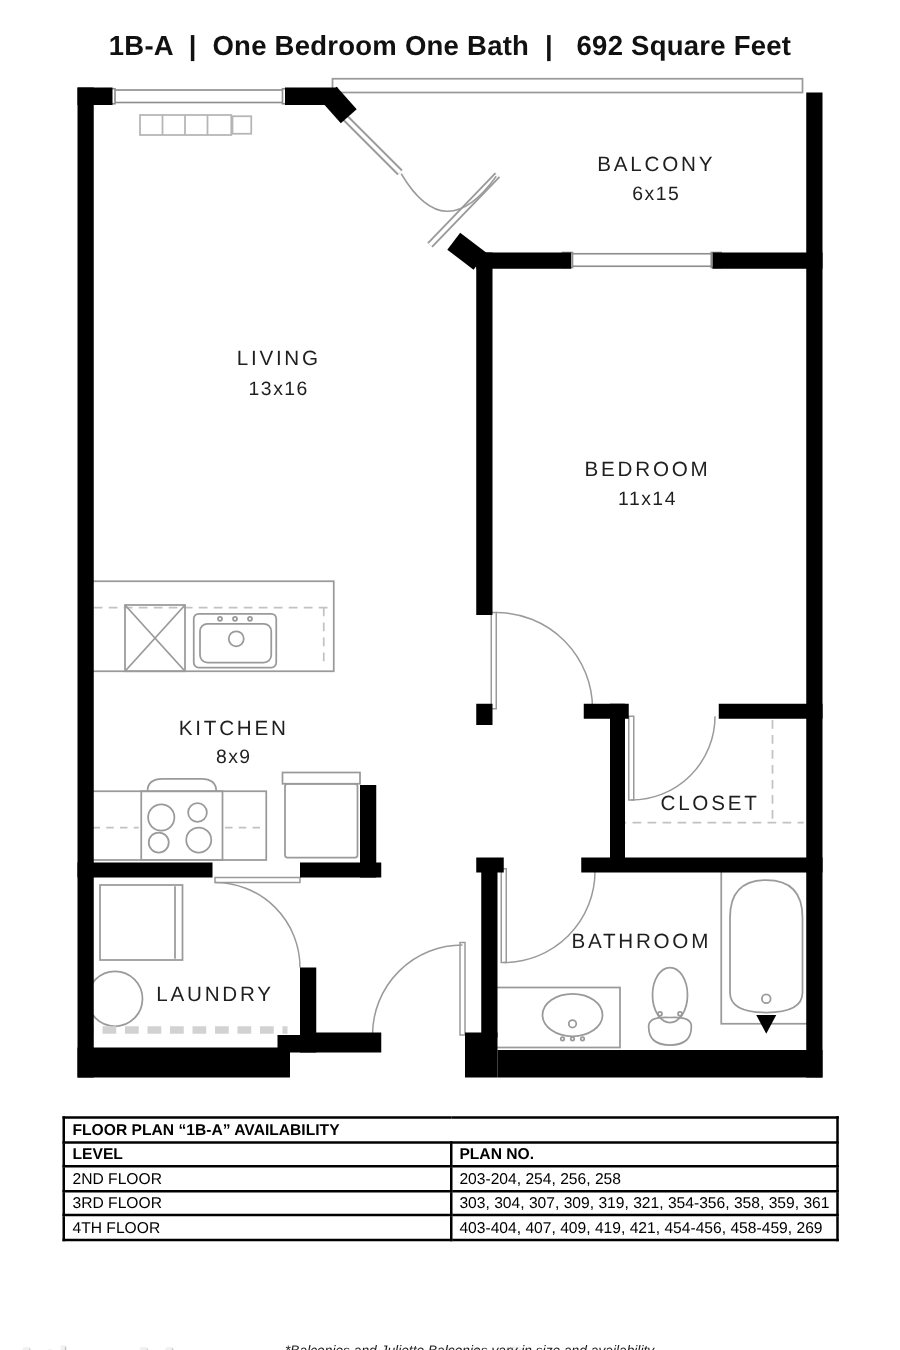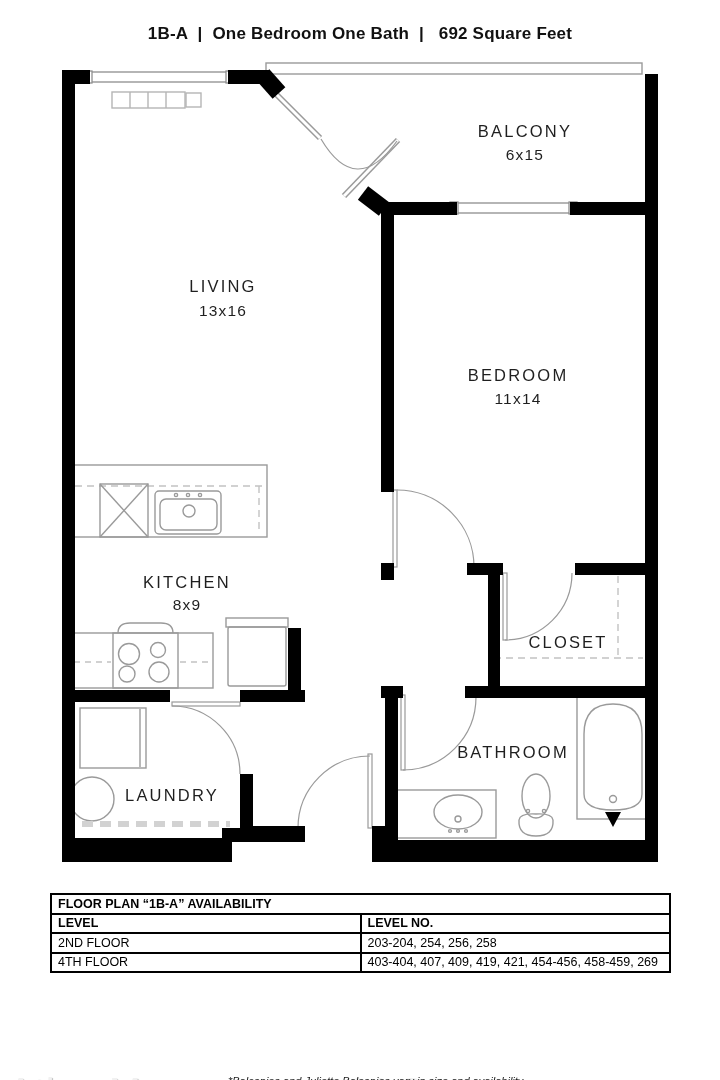--- a/index.html
+++ b/index.html
@@ -2,21 +2,21 @@
 <html><head>
 <meta charset="utf-8">
 <style>
   html,body{margin:0;padding:0;}
   body{
     width:720px;height:1080px;position:relative;background:#ffffff;
     font-family:"Liberation Sans",sans-serif;overflow:hidden;
   }
   .title-bar{
     position:absolute;left:0;top:24px;width:720px;text-align:center;
-    font-size:17px;font-weight:bold;color:#111;letter-spacing:.2px;
+    font-size:22px;font-weight:bold;color:#111;letter-spacing:.2px;
   }
   .title-bar span{white-space:pre;}
   svg text{
     font-family:"Liberation Sans",sans-serif;fill:#1f1f1f;
   }
   .room-name{font-size:16.5px;letter-spacing:2.2px;}
   .room-dims{font-size:15.5px;letter-spacing:1.2px;}
   .availability{
     position:absolute;left:50px;top:893px;width:621px;border-collapse:collapse;
     font-size:12.5px;color:#000;table-layout:fixed;
@@ -234,27 +234,31 @@
   </g>
 </svg>
 
 <table class="availability">
   <tbody>
       <tr>
     <td class="hdr" colspan="2">FLOOR PLAN “1B-A” AVAILABILITY</td>
   </tr>
   <tr>
     <td class="hdr col-level">LEVEL</td>
-    <td class="hdr">LEVEL NO.</td>
+    <td class="hdr">PLAN NO.</td>
   </tr>
   <tr>
     <td class="col-level">2ND FLOOR</td>
     <td>203-204, 254, 256, 258</td>
   </tr>
   <tr>
+    <td class="col-level">3RD FLOOR</td>
+    <td>303, 304, 307, 309, 319, 321, 354-356, 358, 359, 361</td>
+  </tr>
+  <tr>
     <td class="col-level">4TH FLOOR</td>
     <td>403-404, 407, 409, 419, 421, 454-456, 458-459, 269</td>
   </tr>
 </tbody>
   </table>
 
 <div class="watermark">Atlas Management LLC</div>
 <div class="footnote">*Balconies and Juliette Balconies vary in size and availability.</div>
 
 </body></html>

